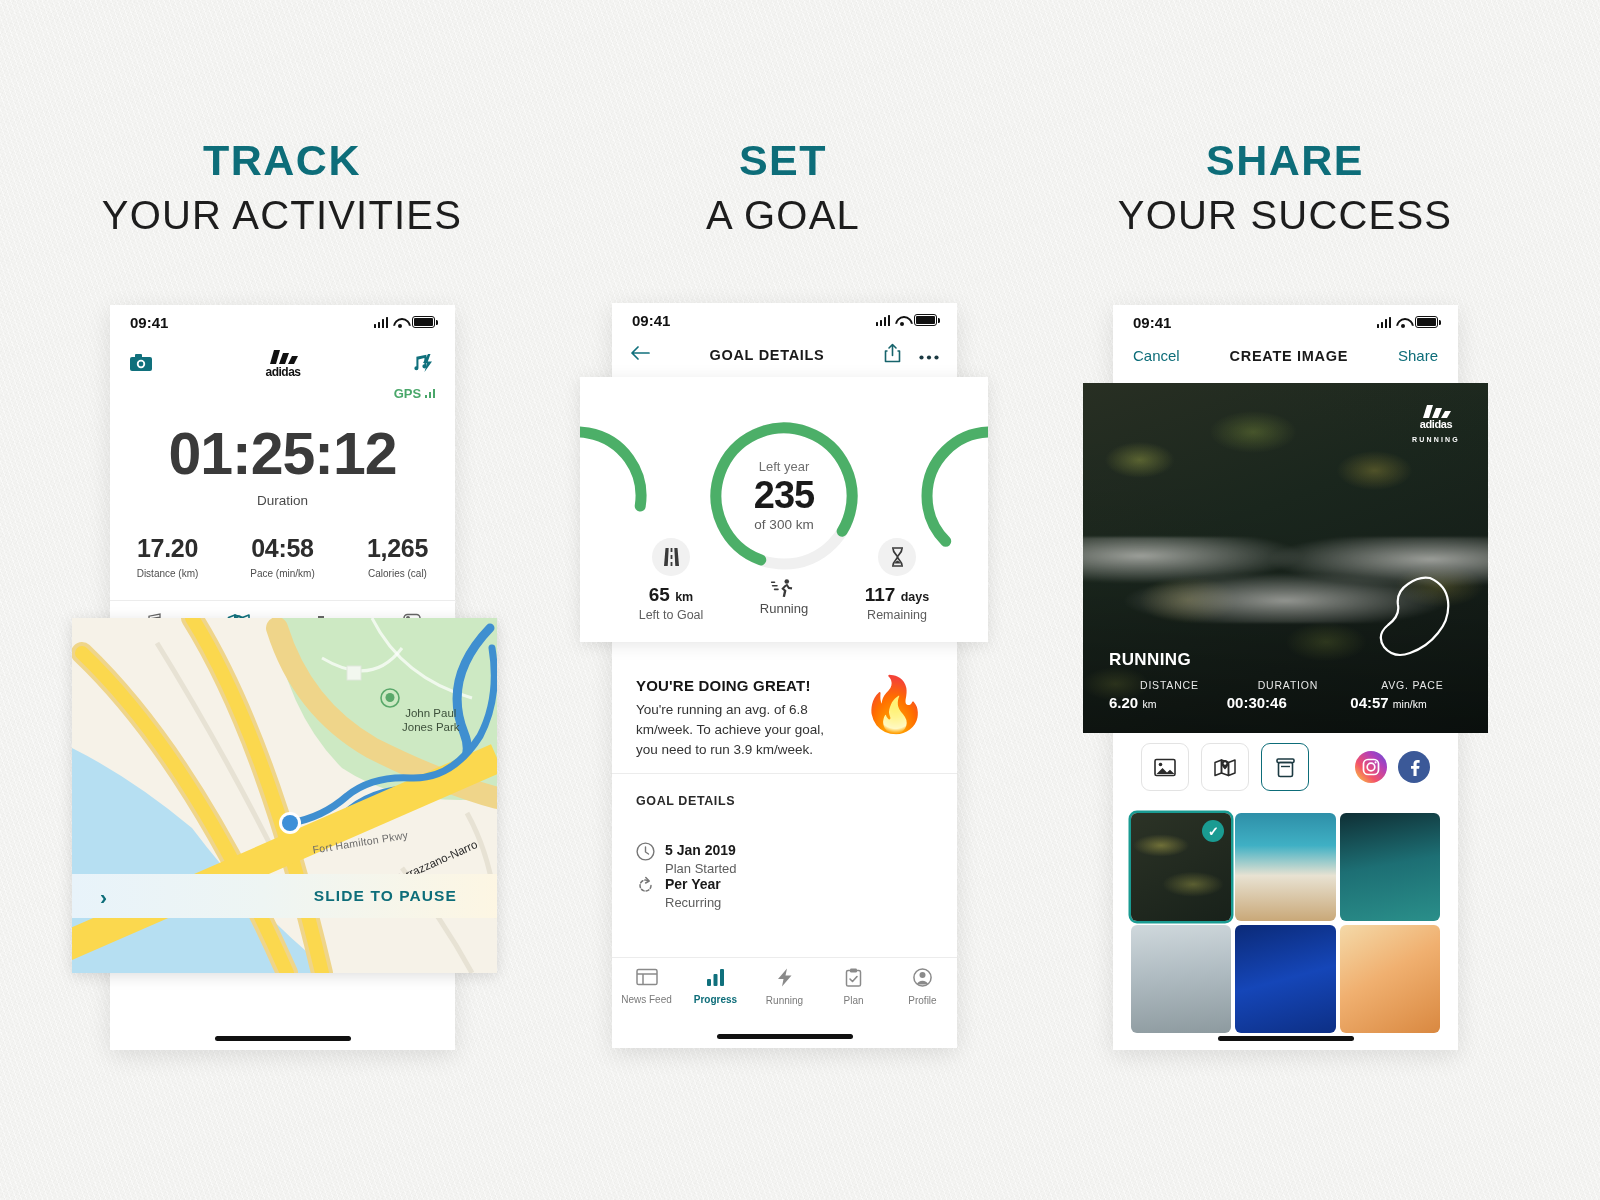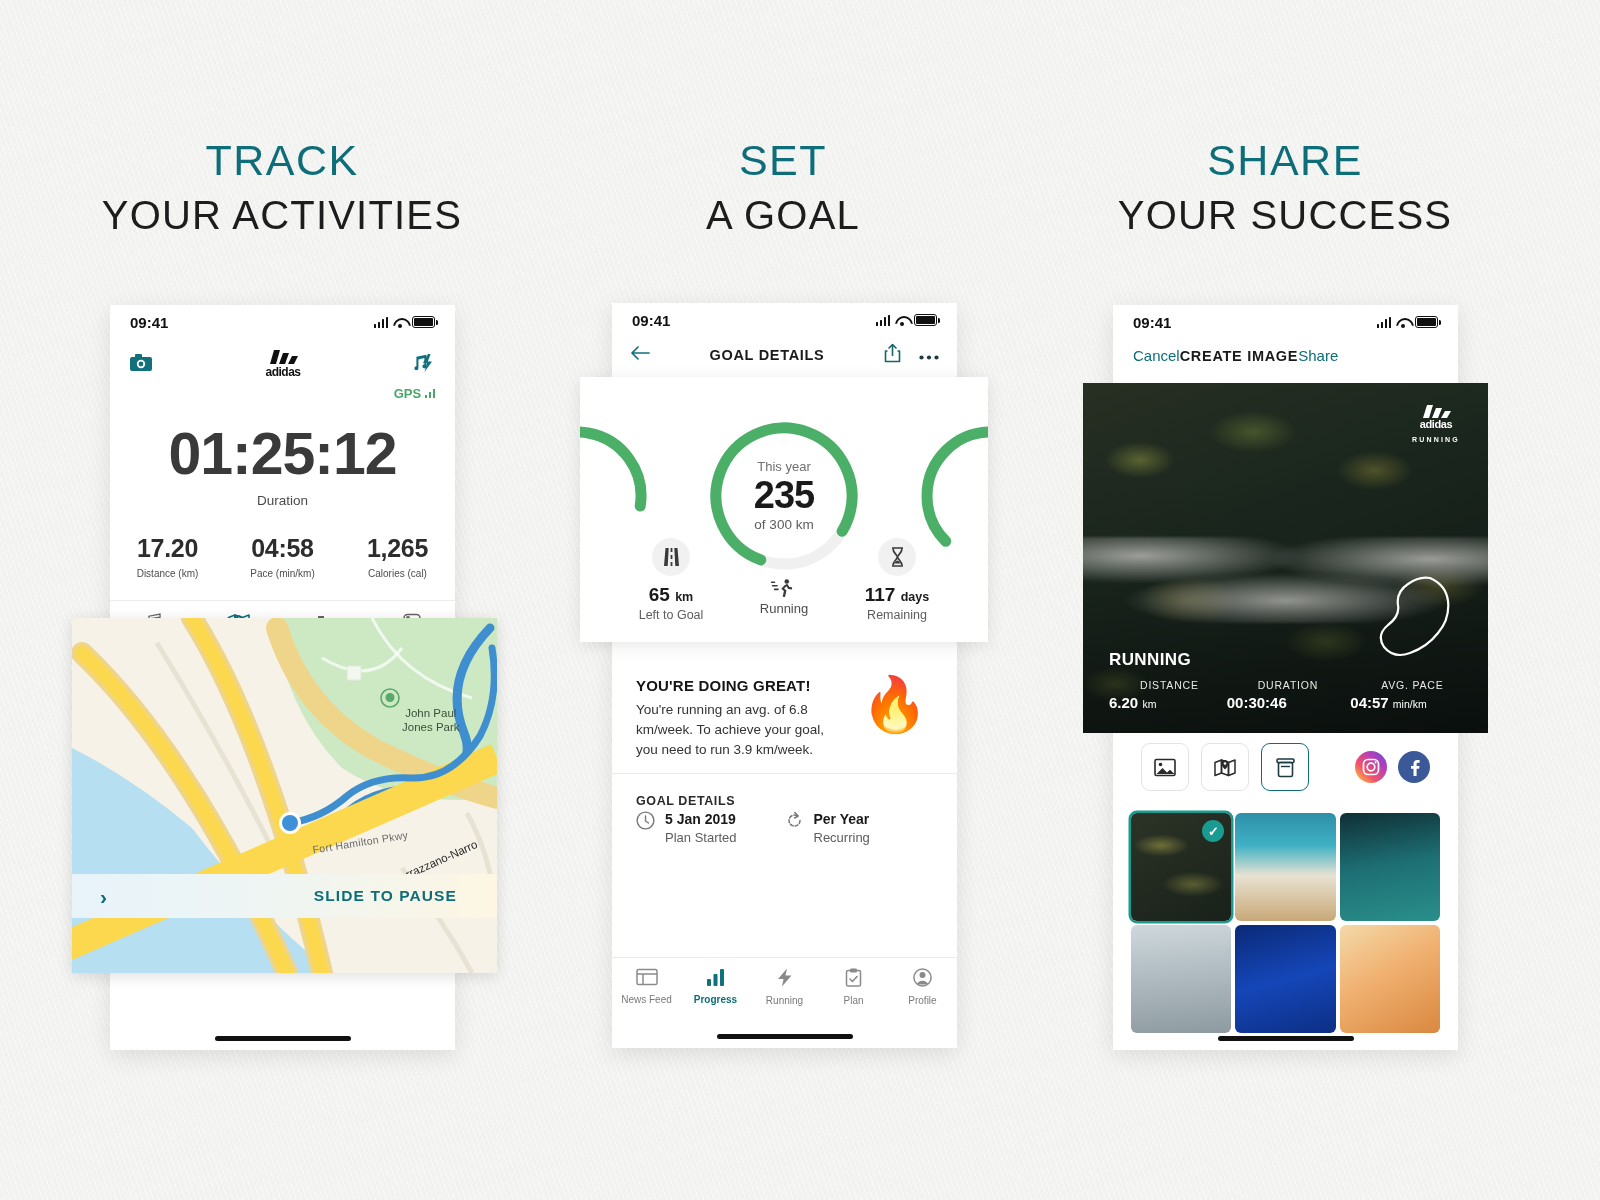--- a/index.html
+++ b/index.html
@@ -16,21 +16,21 @@
       repeating-linear-gradient(27deg, rgba(0,0,0,.012) 0 1px, transparent 1px 3px),
       repeating-linear-gradient(117deg, rgba(0,0,0,.012) 0 1px, transparent 1px 4px),
       repeating-linear-gradient(71deg, rgba(255,255,255,.5) 0 1px, transparent 1px 5px);
     pointer-events:none; z-index:0;
   }
   .stage{ position:absolute; inset:0; z-index:1; }
 
   
   .col-head{ position:absolute; text-align:center; width:520px; }
   .col-head .l1{
-    font-size:43px; font-weight:normal; letter-spacing:1.5px;
+    font-size:43px; font-weight:bold; letter-spacing:1.5px;
     color:#0d6d79; line-height:1.05;
   }
   .col-head .l2{
     font-size:40px; font-weight:300; letter-spacing:1.2px;
     color:#1d1d1d; line-height:1.25; margin-top:7px;
   }
 
   
   .phone{
     position:absolute; background:#fff;
@@ -150,35 +150,35 @@
   }
   .gs-val{ font-size:19px; font-weight:bold; color:#1a1a1a; }
   .gs-val small{ font-size:12.5px; font-weight:bold; }
   .gs-lbl{ font-size:12.5px; color:#5d5d5d; margin-top:2px; }
   .great-card{ position:absolute; top:352px; left:0; right:0; padding:22px 24px 18px; }
   .great-title{ font-size:15px; font-weight:bold; color:#151515; letter-spacing:.2px; }
   .great-body{ font-size:13.5px; color:#333; line-height:1.48; margin-top:6px; width:200px; }
   .flame{ position:absolute; right:28px; top:22px; font-size:54px; line-height:1; }
   .gd-sect{ position:absolute; top:470px; left:0; right:0; border-top:1px solid #ececec; padding:20px 24px 0; }
   .gd-head{ font-size:12.5px; font-weight:bold; letter-spacing:.6px; color:#2a2a2a; }
-  .gd-rows{ display:flex; margin-top:3px; }
+  .gd-rows{ display:flex; margin-top:34px;flex-direction:column; }
   .gd-item{ flex:1; display:flex; gap:10px; align-items:flex-start; }
   .gd-txt .a{ font-size:14px; font-weight:bold; color:#1a1a1a; }
   .gd-txt .b{ font-size:13px; color:#5d5d5d; margin-top:3px; }
   .p2-tabbar{
     position:absolute; left:0; right:0; bottom:33px; height:58px;
     border-top:1px solid #ececec; display:flex; align-items:center;
   }
   .p2-tab{ flex:1; text-align:center; }
   .p2-tab .tl{ font-size:10px; color:#7a7a7a; margin-top:4px; }
   .p2-tab.active .tl{ color:#0d6d79; font-weight:bold; }
 
   
   #phone3{ left:1113px; top:305px; width:345px; height:745px; }
-  .p3-nav{ display:flex; align-items:center; justify-content:flex-start; padding:8px 20px 14px; }
+  .p3-nav{ display:flex; align-items:center; justify-content:space-between; padding:8px 20px 14px; }
   .p3-side{ font-size:15px; color:#0d6d79; }
   .p3-title{ font-size:14.5px; font-weight:bold; letter-spacing:.7px; color:#1a1a1a; }
   .hero{
     position:absolute; left:-30px; top:78px; width:405px; height:350px;
     overflow:hidden; background:#1a2418;
   }
   .hero-forest{
     position:absolute; inset:0;
     background:
       radial-gradient(ellipse 50px 26px at 14% 22%, rgba(150,160,70,.55), transparent 70%),
@@ -518,21 +518,21 @@
     <svg class="ring-side" style="right:-78px; top:44px;" width="150" height="150" viewBox="0 0 150 150">
       <circle cx="75" cy="75" r="64" fill="none" stroke="#4caf68" stroke-width="11" stroke-linecap="round" stroke-dasharray="300 402" transform="rotate(135 75 75)"></circle>
     </svg>
 
     <div class="ring-center">
       <svg width="160" height="160" viewBox="0 0 160 160">
         <circle cx="80" cy="80" r="68" fill="none" stroke="#f0f0f0" stroke-width="11"></circle>
         <circle id="goalArc" cx="80" cy="80" r="68" fill="none" stroke="#4caf68" stroke-width="11" stroke-linecap="round" transform="rotate(110 80 80)" stroke-dasharray="333.2601486928053 93.99645219540662"></circle>
       </svg>
       <div class="ring-inner-txt">
-        <div class="ry-label">This year</div>
+        <div class="ry-label">Left year</div>
         <div class="ry-val">235</div>
         <div class="ry-of">of 300 km</div>
       </div>
     </div>
 
     <div class="running-lbl">
       <svg width="26" height="20" viewBox="0 0 26 20">
         <g fill="#3a3a3a">
           <circle cx="16" cy="3.5" r="2.3"></circle>
           <path d="M13.5 7.5l-3 3.2 2.6 2.4-1.2 5.6 2.3.3 1.5-6.4-2.3-2.2 2.3-2.1 1.8 2.6 3.6.5.3-2.1-2.7-.4-2.3-3.2z"></path>

